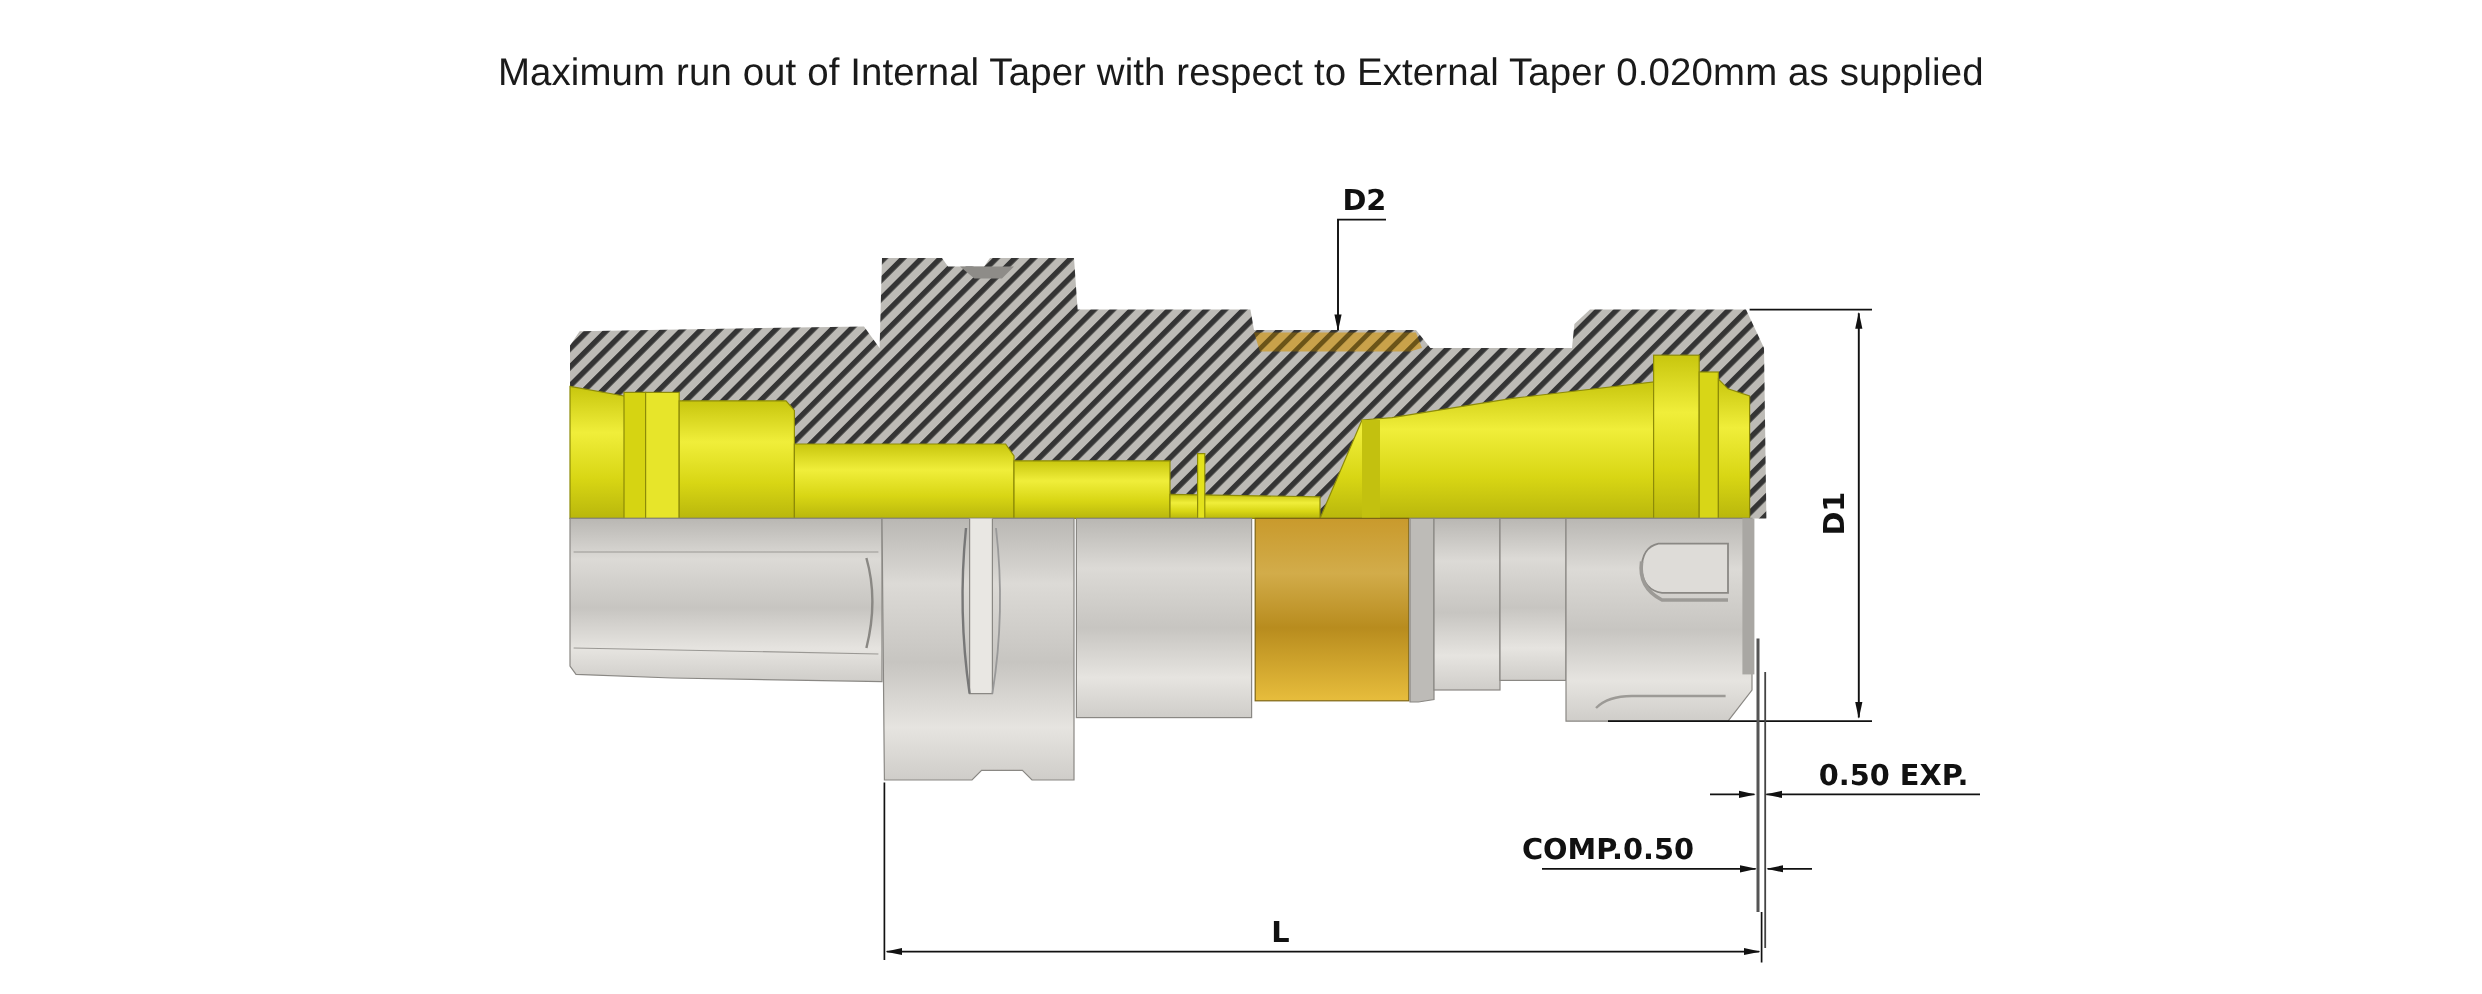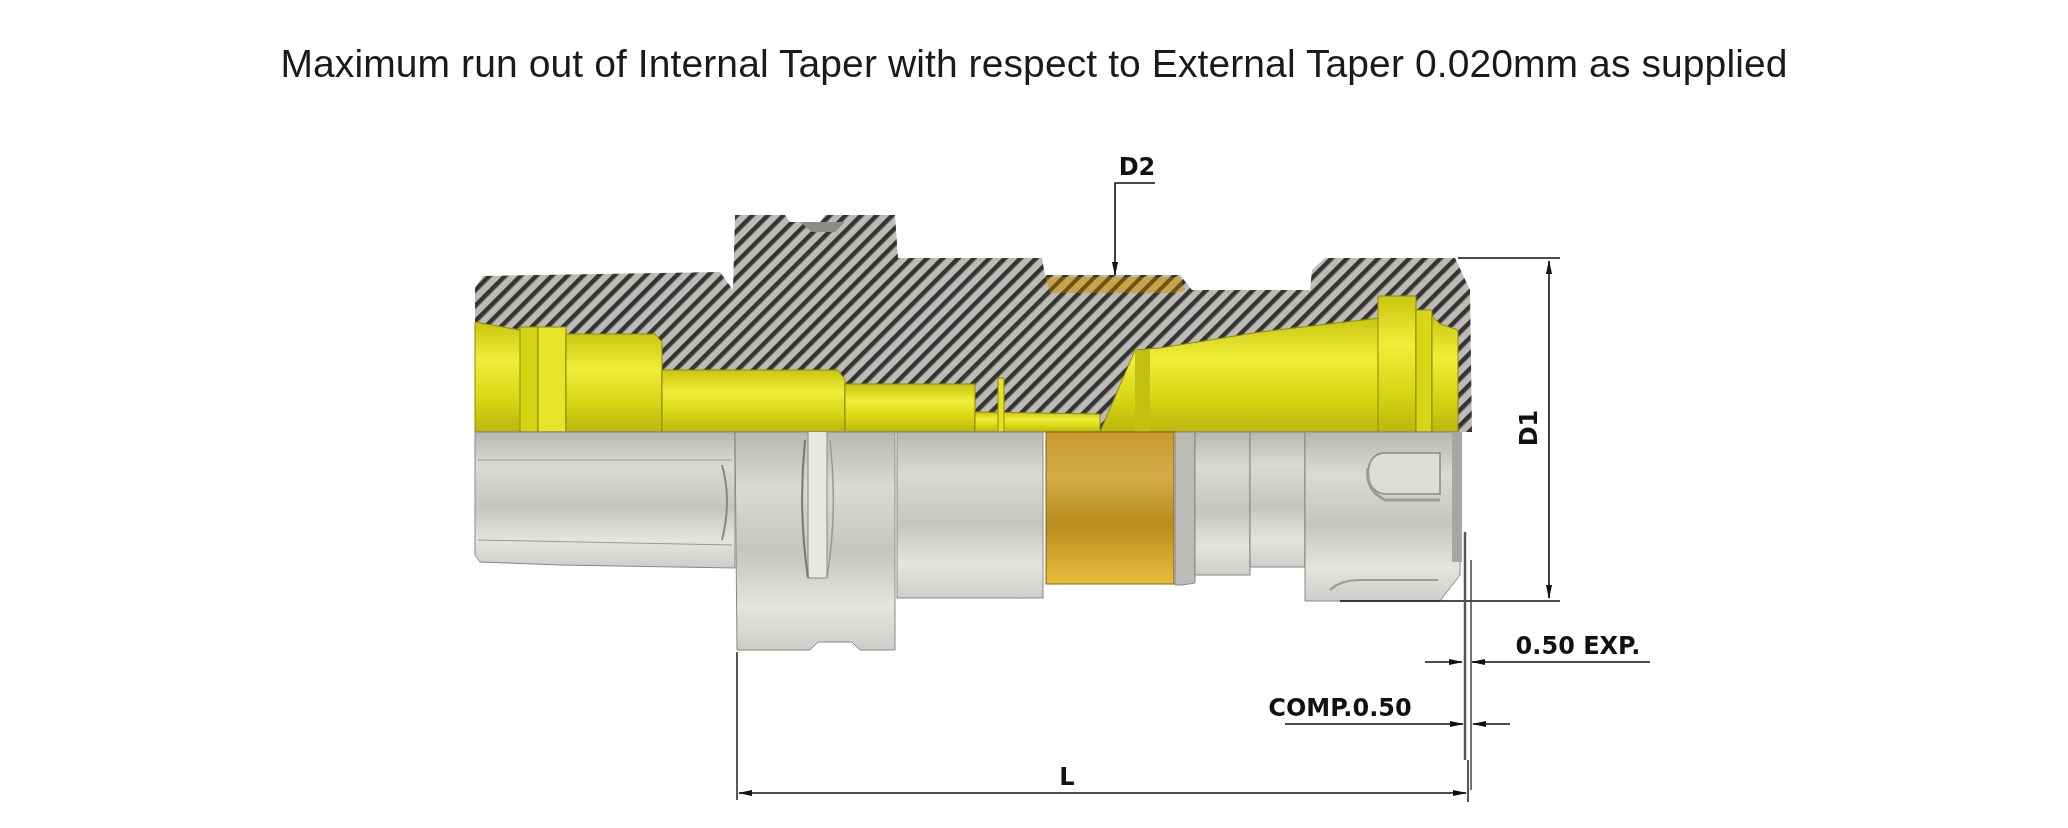--- a/index.html
+++ b/index.html
@@ -1,17 +1,17 @@
 <!DOCTYPE html>
 <html><head>
 <meta charset="utf-8">
 <style>
   html, body { margin:0; padding:0; background:#ffffff; }
   body { width:2068px; height:828px; position:relative; overflow:hidden; font-family:"Liberation Sans", sans-serif; }
-  .title { position:absolute; left:0; top:42px; width:2068px; text-align:center; font-family:"Liberation Sans", sans-serif; font-size:39px; color:#1a1a1a; letter-spacing:0.1px; }
+  .title { position:absolute; left:0; top:42px; width:2068px; text-align:center; font-family:"Liberation Sans", sans-serif; font-size:32px; color:#1a1a1a; letter-spacing:0.1px; }
   svg.diagram { position:absolute; left:0; top:0; }
   .dimtext { font-family:"DejaVu Sans", sans-serif; font-weight:bold; fill:#111; }
 </style>
 </head>
 <body>
 
 <div class="title">Maximum run out of Internal Taper with respect to External Taper 0.020mm as supplied</div>
 
 <svg class="diagram" width="2068" height="828" viewBox="0 0 2068 828" xmlns="http://www.w3.org/2000/svg">
   <defs>

